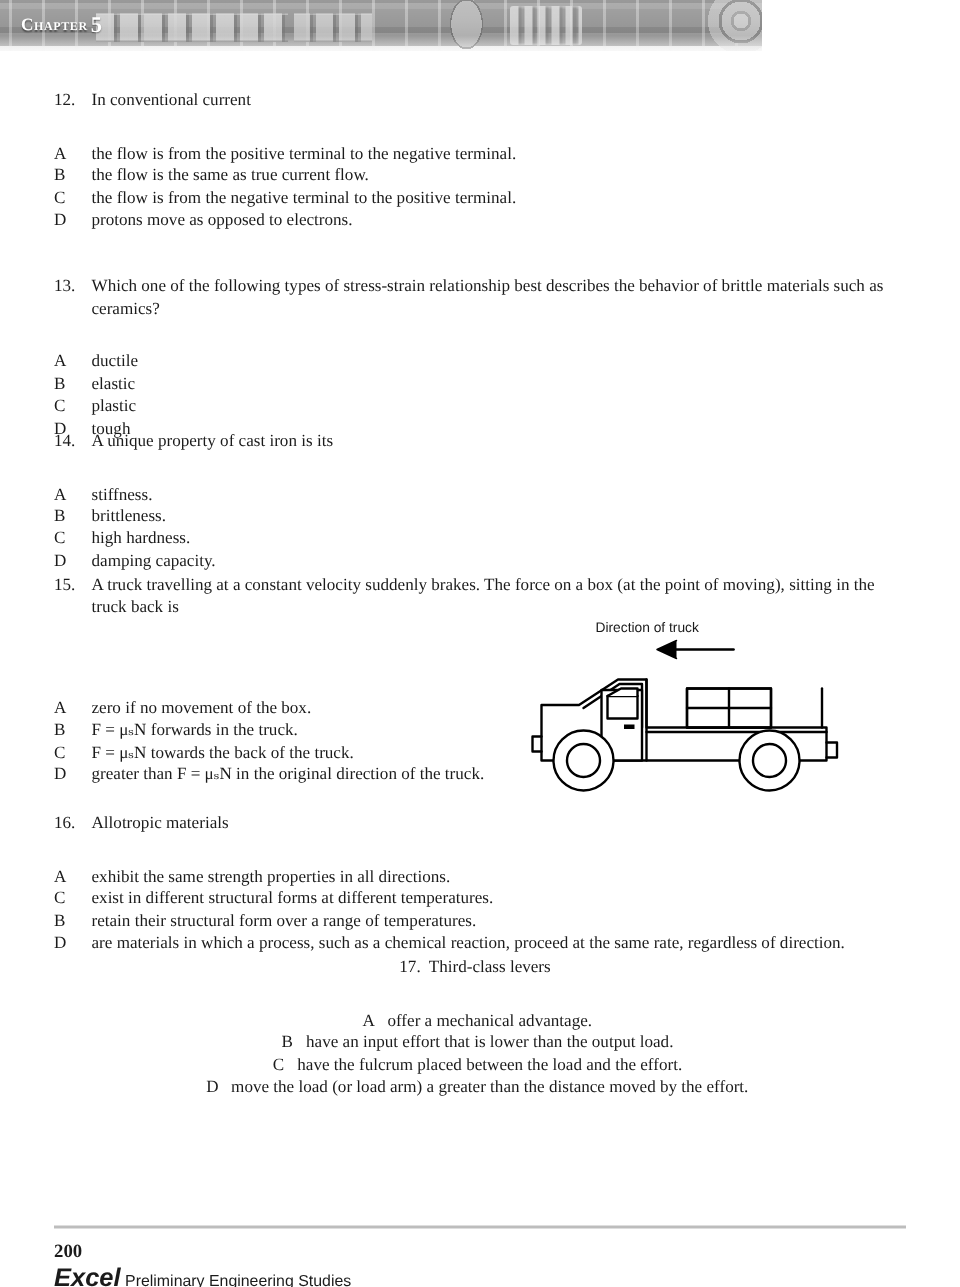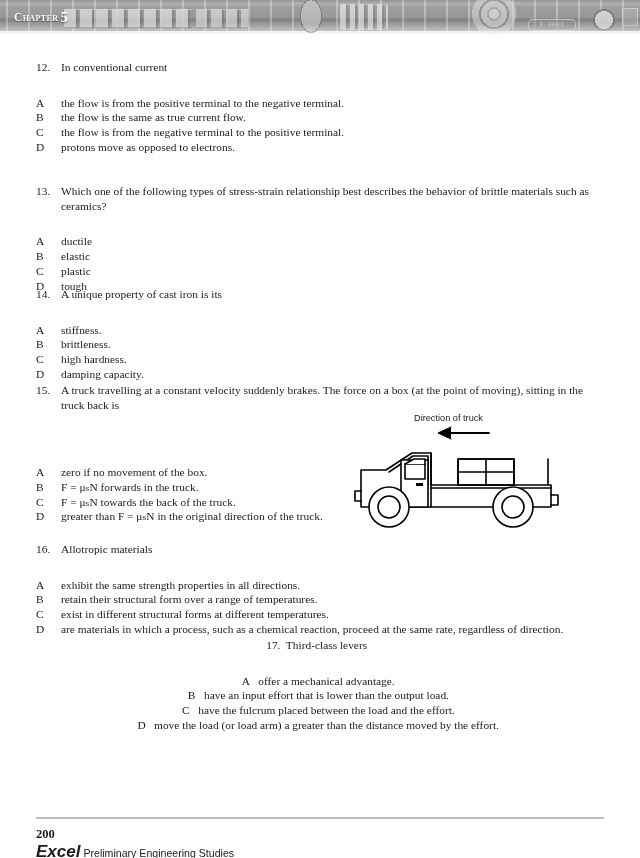--- a/index.html
+++ b/index.html
@@ -13,21 +13,21 @@
     position: relative;
     font-family: "Liberation Serif", "DejaVu Serif", serif;
     color: #1b1b1b;
     overflow: hidden;
   }
 
   
   .header-band {
     position: absolute;
     top: 0; left: 0;
-    width: 640px;
+    width: 508px;
     height: 34px;
     overflow: hidden;
     background: #737373;
   }
   .header-art {
     position: absolute;
     inset: 0;
     
     background-color: #9a9a9a;
     background-image:
@@ -189,21 +189,21 @@
   
   .truck-figure {
     position: absolute;
     left: 345px;
     top: 379px;
     width: 225px;
     height: 125px;
   }
   .truck-caption {
     position: absolute;
-    top: 0; left: 69px;
+    top: 0; left: 52px;
     font-family: "Liberation Sans", "DejaVu Sans", sans-serif;
     font-size: 9.2px;
     color: #1b1b1b;
     white-space: nowrap;
   }
 
   
   .footer {
     position: absolute;
     left: 36px;
@@ -359,22 +359,22 @@
       </g>
     </svg>
   </div>
 
   <div class="qblock" style="top:508px;">
     <p class="qstem">
       <span class="qnum">16.</span><span>Allotropic materials</span>
     </p>
     <ul class="options" style="margin-top:21px;">
       <li class="option"><span class="olet">A</span><span>exhibit the same strength properties in all directions.</span></li>
+      <li class="option"><span class="olet">C</span><span>exist in different structural forms at different temperatures.</span></li>
       <li class="option"><span class="olet">B</span><span>retain their structural form over a range of temperatures.</span></li>
-      <li class="option"><span class="olet">C</span><span>exist in different structural forms at different temperatures.</span></li>
       <li class="option"><span class="olet">D</span><span>are materials in which a process, such as a chemical reaction, proceed at the same rate, regardless of direction.</span></li>
     </ul>
   </div>
 
   <div class="qblock" style="top:604px;text-align:center;">
     <p class="qstem">
       <span class="qnum">17.</span><span>Third-class levers</span>
     </p>
     <ul class="options" style="margin-top:21px;">
       <li class="option"><span class="olet">A</span><span>offer a mechanical advantage.</span></li>

